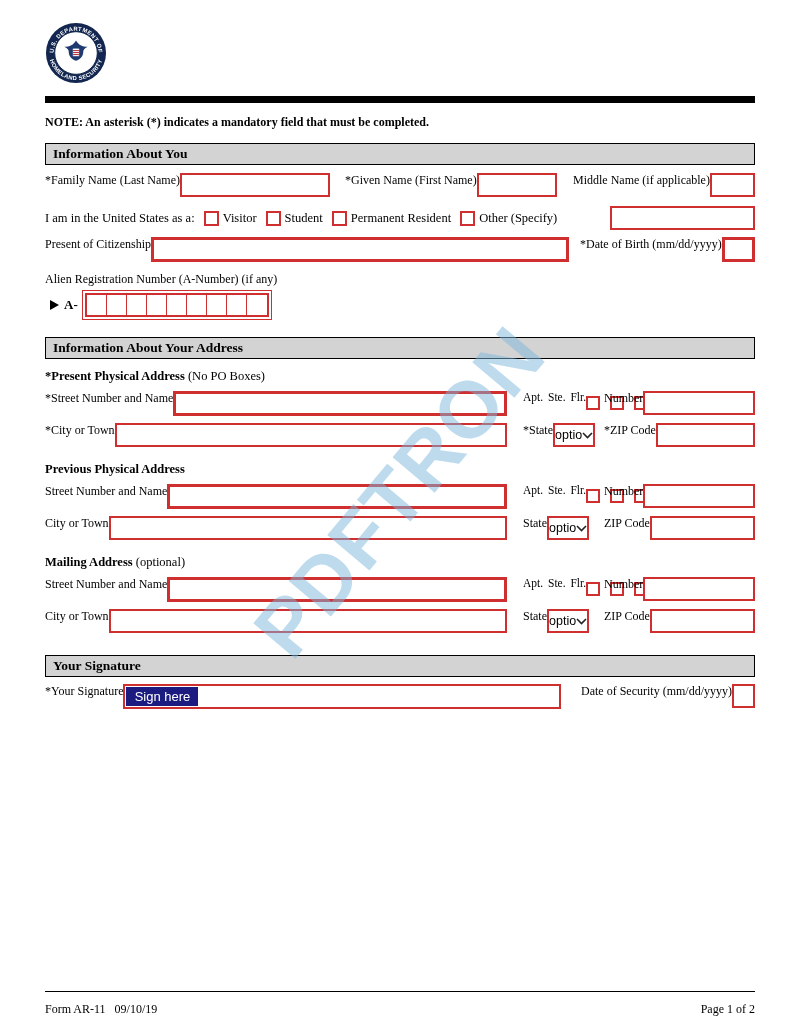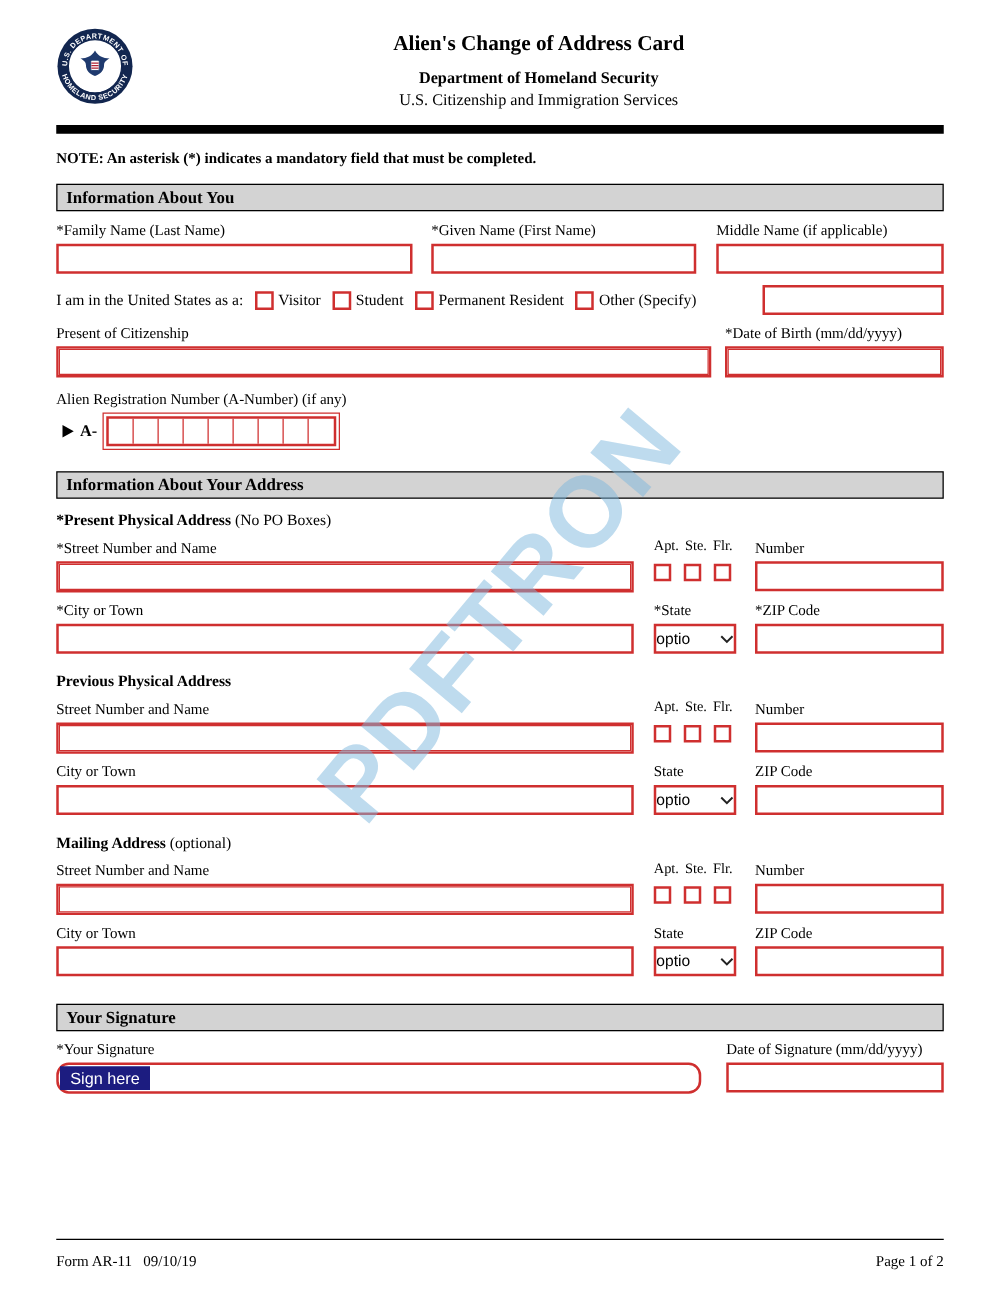--- a/index.html
+++ b/index.html
@@ -41,21 +41,21 @@
   .note { margin-top: 12px; font-size: 12px; font-weight: bold; }
 
   .secbar {
     margin-top: 13px; height: 22px; line-height: 20px;
     background: #d3d3d3; border: 1px solid #000;
     font-size: 13.5px; font-weight: bold; padding-left: 7px;
   }
 
   :root { --red: #cf2f2f; }
   .frow { display: flex; }
-  .fcol { display: flex; flex-direction: column; }
+  .fcol { display: flex; flex-direction: row; }
   .lbl { font-size: 12px; margin-bottom: 3px; white-space: nowrap; }
 
   .field {
     height: 24px; border: 2px solid var(--red); background: #fff; width: 100%;
     font: 13px "Liberation Sans", sans-serif; padding: 0 4px; outline: none;
   }
   div.field { padding: 0; }
   .dbl { display: flex; padding: 2px 8px 2px 6px; height: 25px; }
   .dbl .inner { flex: 1; border: 1.5px solid var(--red); background: #fff; }
 
@@ -96,21 +96,21 @@
 
   .mt7 { margin-top: 7px; }
   .name-col1 { width: 285px; flex: none; }
   .name-col2 { width: 212px; margin-left: 15px; flex: none; }
   .name-col3 { width: 182px; margin-left: 16px; flex: none; }
   .country-col { width: 524px; flex: none; }
   .dob-col { width: 175px; margin-left: 11px; flex: none; }
 
   .sig-col { width: 516px; flex: none; }
   .sigdate-col { width: 174px; margin-left: 20px; flex: none; }
-  .sigfield { position: relative; height: 25px; border-radius: 10px; }
+  .sigfield { position: relative; height: 25px; }
   .sign-badge {
     position: absolute; left: 1px; top: 1px; bottom: 1px; width: 72px;
     background: #1c1c80; color: #fff; display: flex; align-items: center; justify-content: center;
     font: 13px "Liberation Sans", sans-serif;
   }
 
   .footer {
     position: absolute; left: 45px; right: 45px; top: 991px;
     border-top: 1px solid #000; padding-top: 10px;
     display: flex; justify-content: space-between; font-size: 12px;
@@ -137,25 +137,20 @@
           <textPath href="#tarc" startOffset="50%" text-anchor="middle">U.S. DEPARTMENT OF</textPath>
         </text>
         <text font-size="6" font-weight="bold" fill="#fff" font-family="Liberation Sans, sans-serif" letter-spacing="0.4">
           <textPath href="#barc" startOffset="50%" text-anchor="middle">HOMELAND SECURITY</textPath>
         </text>
         <path fill="#1f3a6e" d="M32 19c-2.5 4.5-6.5 6.5-12 6.5 3.5 2 4.5 3.2 4.5 5.5 0 4.5 3.2 7.8 7.5 9 4.3-1.2 7.5-4.5 7.5-9 0-2.3 1-3.5 4.5-5.5-5.5 0-9.5-2-12-6.5z"></path>
         <rect x="28.5" y="27" width="7" height="8.5" rx="1" fill="#fff" stroke="#1f3a6e" stroke-width="0.7"></rect>
         <path stroke="#b22234" stroke-width="1" d="M29 29.5h6M29 31.5h6M29 33.5h6"></path>
       </svg>
     </div>
-    <div class="hdr-center">
-      <div class="title">Alien's Change of Address Card</div>
-      <div class="dept">Department of Homeland Security</div>
-      <div class="agency">U.S. Citizenship and Immigration Services</div>
-    </div>
   </div>
 
   <div class="black-bar"></div>
 
   <div class="wrap">
     <div class="note">
       <span>NOTE:</span>
       <span>An asterisk (*) indicates a mandatory field that must be completed.</span>
     </div>
 
@@ -378,21 +373,21 @@
     </div>
 
     <div class="frow mt7">
       <div class="fcol sig-col">
         <div class="lbl">*Your Signature</div>
         <div class="field sigfield">
           <span class="sign-badge">Sign here</span>
         </div>
       </div>
       <div class="fcol sigdate-col">
-        <div class="lbl">Date of Signature (mm/dd/yyyy)</div>
+        <div class="lbl">Date of Security (mm/dd/yyyy)</div>
         <input class="field" style="">
       </div>
     </div>
   </div>
 
   <div class="footer">
     <span class="pre">Form AR-11   09/10/19</span>
     <span>Page 1 of 2</span>
   </div>
 

